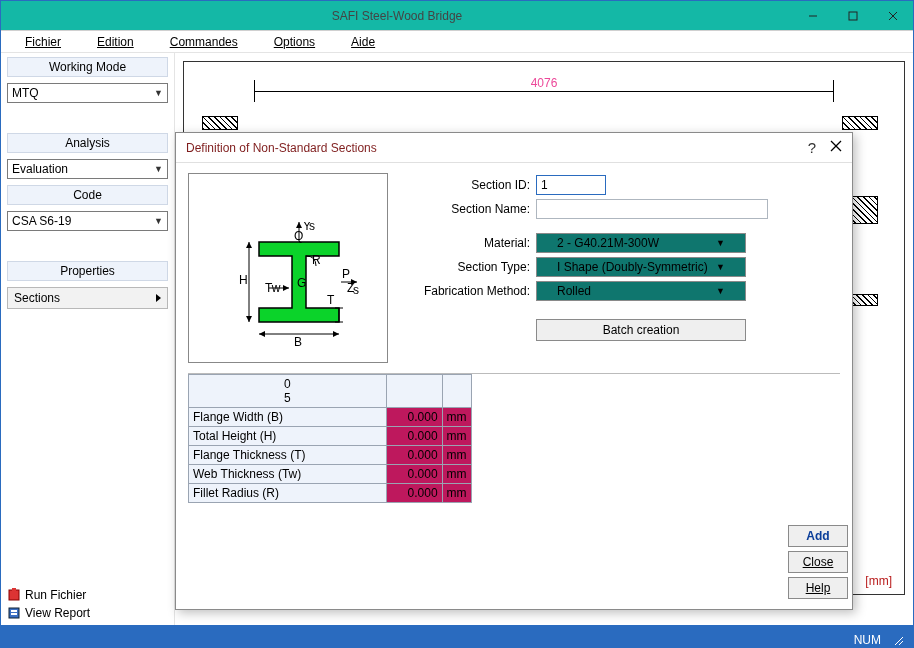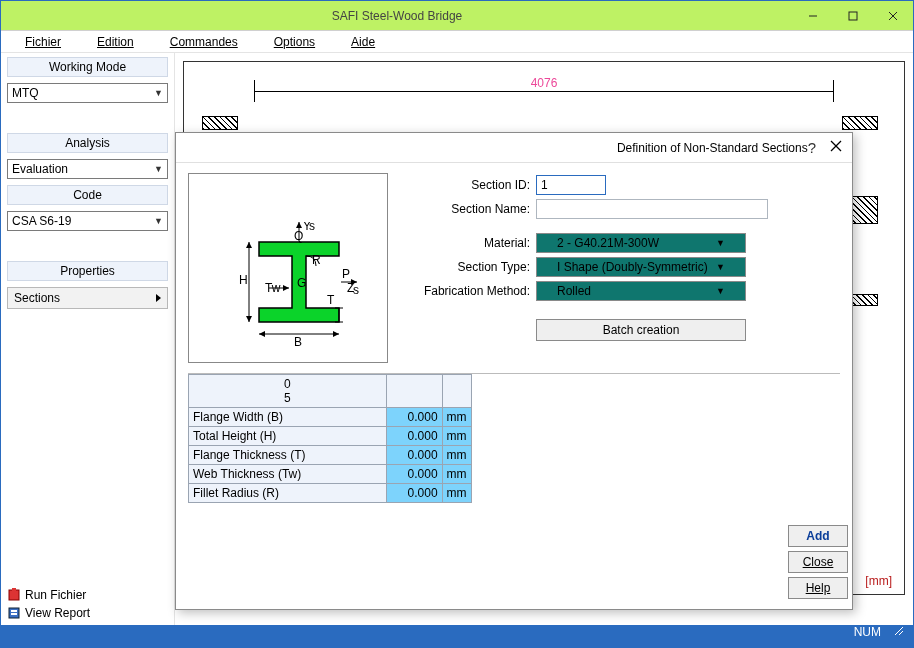--- a/index.html
+++ b/index.html
@@ -1,19 +1,19 @@
 <!DOCTYPE html>
 <html><head>
 <meta charset="utf-8">
 <style>
 * { box-sizing: border-box; font-family: "Segoe UI", Tahoma, sans-serif; font-size: 12px; }
 html, body { margin: 0; padding: 0; width: 914px; height: 648px; overflow: hidden; background: #fff; }
 
 .outer-window { width: 914px; height: 648px; border: 1px solid #2a6bbf; display: flex; flex-direction: column; background: #fff; }
-.titlebar { height: 30px; background: #bef264; display: flex; align-items: center; border-bottom: 1px solid #d0d0d0; }
+.titlebar { height: 30px; background: #14b8a6; display: flex; align-items: center; border-bottom: 1px solid #d0d0d0; }
 .titlebar-title { flex: 1; text-align: center; color: #444; }
 .win-controls { display: flex; height: 100%; }
 .win-btn { width: 40px; display: flex; align-items: center; justify-content: center; color: #222; }
 
 .menubar { height: 22px; display: flex; align-items: center; padding: 0 8px; gap: 4px; border-bottom: 1px solid #e4e4e4; }
 .menubar span { padding: 2px 8px; }
 .menubar .ul { text-decoration: underline; text-underline-offset: 1px; }
 
 .body-area { flex: 1; display: flex; background: #fff; position: relative; }
 
@@ -34,44 +34,44 @@
 .dim-tick-r { right: 70px; }
 .dim-val { position: absolute; top: 14px; left: 0; right: 0; text-align: center; color: #ec4899; }
 .hatch { position: absolute; width: 36px; height: 14px; background: repeating-linear-gradient(45deg,#000 0 1px, transparent 1px 4px); border: 1px solid #000; }
 .hatch.l1 { left: 18px; top: 54px; }
 .hatch.r1 { right: 26px; top: 54px; }
 .hatch.r2 { right: 26px; top: 134px; width: 30px; height: 28px; background: repeating-linear-gradient(45deg,#000 0 1px, transparent 1px 4px); border:1px solid #000;}
 .hatch.r3 { right: 26px; top: 232px; width: 30px; height: 12px; }
 .unit-lbl { position: absolute; right: 12px; bottom: 6px; color: #b91c1c; }
 .p-letter { position: absolute; left: 4px; top: 350px; color: #0a57c2; }
 
-.statusbar { height: 22px; background: #2a6bbf; color: #fff; display: flex; align-items: flex-start; justify-content: flex-end; padding: 0 8px; gap: 12px; }
+.statusbar { height: 22px; background: #2a6bbf; color: #fff; display: flex; align-items: flex-end; justify-content: flex-end; padding: 0 8px; gap: 12px; }
 
 .dialog { position: absolute; left: 175px; top: 132px; width: 678px; height: 478px; background: #fff; border: 1px solid #8a8a8a; box-shadow: 3px 3px 10px rgba(0,0,0,.25); display: flex; flex-direction: column; }
 .dialog-titlebar { height: 30px; display: flex; align-items: center; padding: 0 10px; border-bottom: 1px solid #e0e0e0; }
-.dialog-title { flex: 1; color: #000000; text-align: right; }
+.dialog-title { flex: 1; color: #7f1d1d; }
 .dialog-icons { display: flex; gap: 14px; align-items: center; font-size: 14px; color: #333; }
 .dialog-body { flex: 1; padding: 10px 12px 10px 12px; position: relative; }
 
 .topzone { display: flex; gap: 12px; }
 .diagram-box { width: 200px; height: 190px; border: 1px solid #888; background: #fff; position: relative; }
 .ibeam-shape { position: absolute; left: 50px; top: 48px; }
 
 .form-col { flex: 1; display: flex; flex-direction: column; gap: 4px; padding-top: 2px; }
 .form-row { display: flex; align-items: center; gap: 6px; }
 .form-label { width: 130px; text-align: right; color: #000; }
 .txt-input { border: 1px solid #2a6bbf; height: 20px; padding: 0 4px; width: 70px; background: #fff; }
 .txt-input.wide { width: 232px; border: 1px solid #aeb6bf; }
 .dd { border: 1px solid #8a8a8a; height: 20px; width: 210px; display: flex; align-items: center; justify-content: space-between; padding: 0 20px; background: #0f766e; }
 .dd .caret { font-size: 9px; }
 .batch-btn { margin-top: 14px; width: 210px; height: 22px; border: 1px solid #8a8a8a; background: #efefef; align-self: flex-start; margin-left: 136px; text-align: center; line-height: 20px; }
 
 .grid-zone { margin-top: 10px; border-top: 1px solid #bbb; }
 .grid { border-collapse: collapse; width: 284px; }
-.grid th, .grid td { border: 1px solid #9aa4b2; padding: 2px 4px; height: 19px; background: #7dd3fc; }
+.grid th, .grid td { border: 1px solid #9aa4b2; padding: 2px 4px; height: 19px; background: #be185d; }
 .grid th { background: #eef3fb; font-weight: normal; }
 .grid .hdr-row th { text-align: center; }
 .grid .lbl { text-align: left; width: 195px; background:#eef3fb;}
 .grid .val { text-align: right; width: 55px; }
 .grid .unit { text-align: left; width: 28px; }
 
 .dlg-buttons { position: absolute; right: 4px; bottom: 10px; display: flex; flex-direction: column; gap: 4px; }
 .dlg-btn { width: 60px; height: 22px; border: 1px solid #8a8a8a; background: #efefef; text-align: center; line-height: 20px; }
 .dlg-btn.primary { color: #0a3e9a; font-weight: 600; }
 

